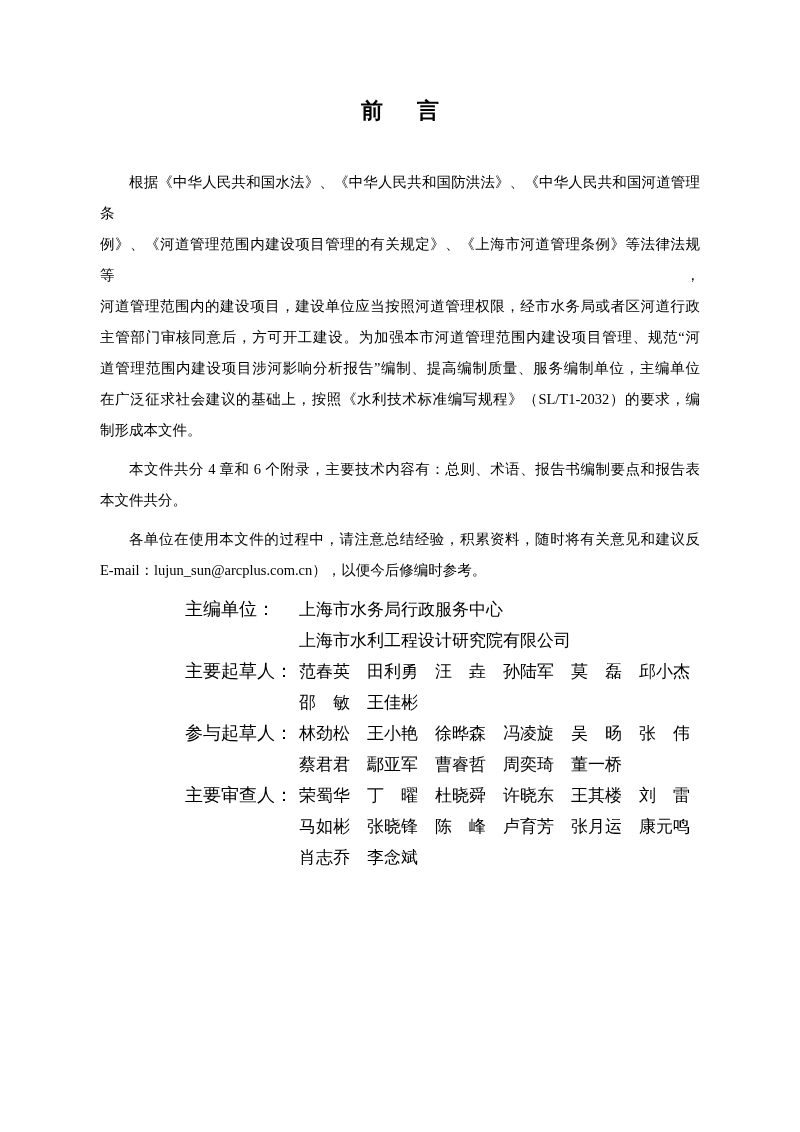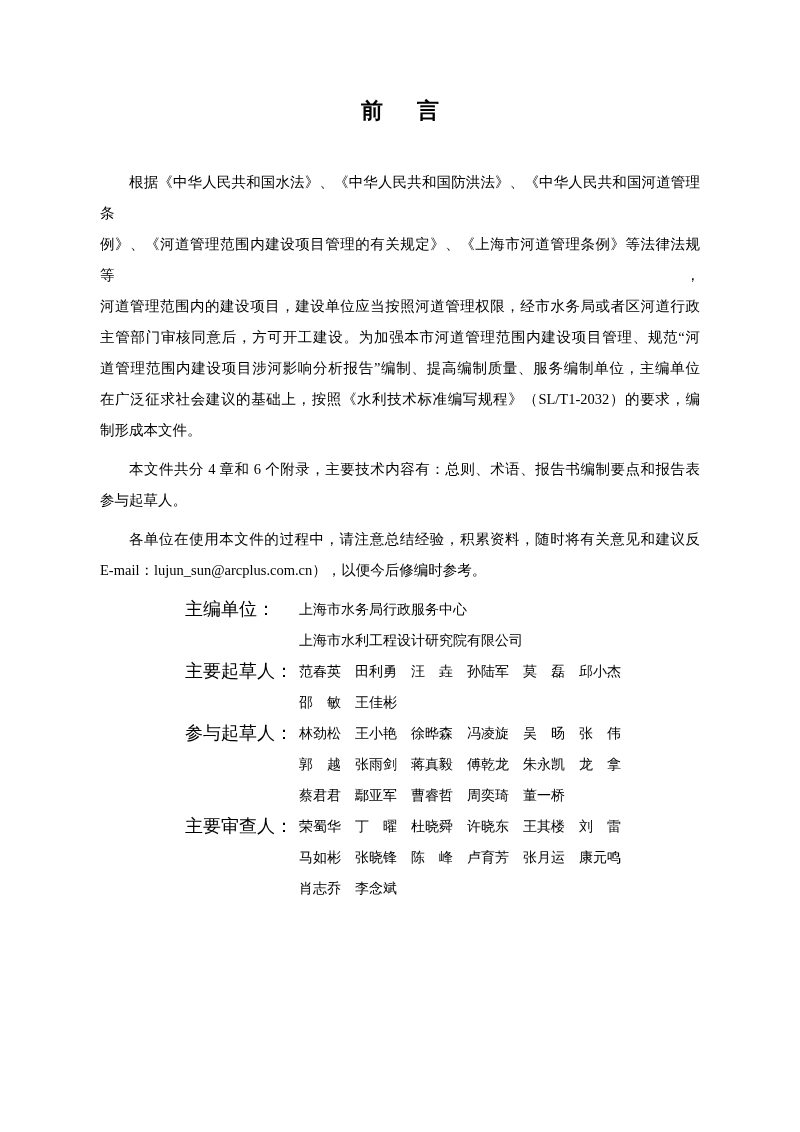--- a/index.html
+++ b/index.html
@@ -54,21 +54,21 @@
   .credit-label {
     flex: 0 0 114px;
     width: 114px;
     font-size: 18px;
     line-height: 31px;
   }
   .credit-lines {
     flex: 1 1 auto;
   }
   .credit-line {
-    font-size: 14px;
+    font-size: 17px;
     line-height: 31px;
     white-space: pre-wrap;
   }
 </style>
 </head>
 <body>
 
 <div class="page">
 
   <h1 class="doc-title">前　言</h1>
@@ -78,21 +78,21 @@
     <div class="pline jline">例》、《河道管理范围内建设项目管理的有关规定》、《上海市河道管理条例》等法律法规等，</div>
     <div class="pline jline">河道管理范围内的建设项目，建设单位应当按照河道管理权限，经市水务局或者区河道行政</div>
     <div class="pline jline">主管部门审核同意后，方可开工建设。为加强本市河道管理范围内建设项目管理、规范“河</div>
     <div class="pline jline">道管理范围内建设项目涉河影响分析报告”编制、提高编制质量、服务编制单位，主编单位</div>
     <div class="pline jline">在广泛征求社会建议的基础上，按照《水利技术标准编写规程》（SL/T1-2032）的要求，编</div>
     <div class="pline">制形成本文件。</div>
   </div>
 
   <div class="para">
     <div class="pline jline indent">本文件共分 4 章和 6 个附录，主要技术内容有：总则、术语、报告书编制要点和报告表</div>
-    <div class="pline">参与起草人。</div>
+    <div class="pline">本文件共分。</div>
   </div>
 
   <div class="para">
     <div class="pline jline indent">各单位在使用本文件的过程中，请注意总结经验，积累资料，随时将有关意见和建议反</div>
     <div class="pline">E-mail：lujun_sun@arcplus.com.cn），以便今后修编时参考。</div>
   </div>
 
   <div class="credits">
 
     <div class="credit-row">
@@ -108,21 +108,20 @@
       <div class="credit-lines">
         <div class="credit-line">范春英　田利勇　汪　垚　孙陆军　莫　磊　邱小杰</div>
         <div class="credit-line">邵　敏　王佳彬</div>
       </div>
     </div>
 
     <div class="credit-row">
       <div class="credit-label">参与起草人：</div>
       <div class="credit-lines">
         <div class="credit-line">林劲松　王小艳　徐晔森　冯凌旋　吴　旸　张　伟</div>
-        <div class="credit-line">郭　越　张雨剑　蒋真毅　傅乾龙　朱永凯　龙　拿</div>
         <div class="credit-line">蔡君君　鄢亚军　曹睿哲　周奕琦　董一桥</div>
       </div>
     </div>
 
     <div class="credit-row">
       <div class="credit-label">主要审查人：</div>
       <div class="credit-lines">
         <div class="credit-line">荣蜀华　丁　曜　杜晓舜　许晓东　王其楼　刘　雷</div>
         <div class="credit-line">马如彬　张晓锋　陈　峰　卢育芳　张月运　康元鸣</div>
         <div class="credit-line">肖志乔　李念斌</div>

